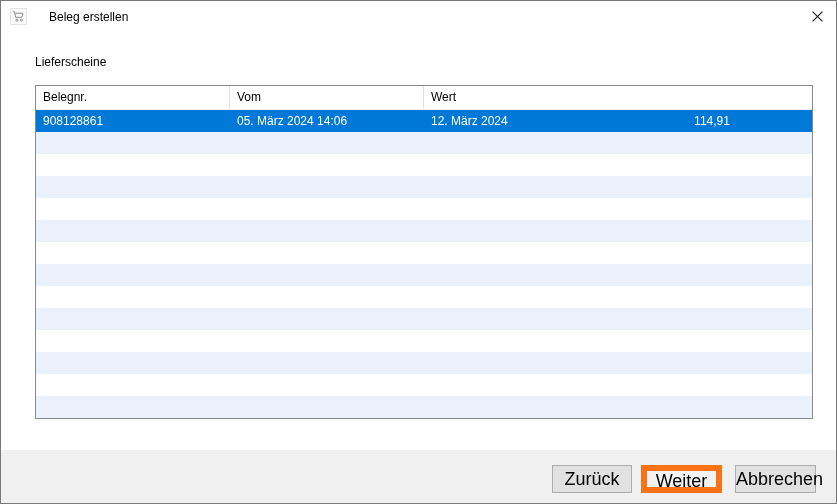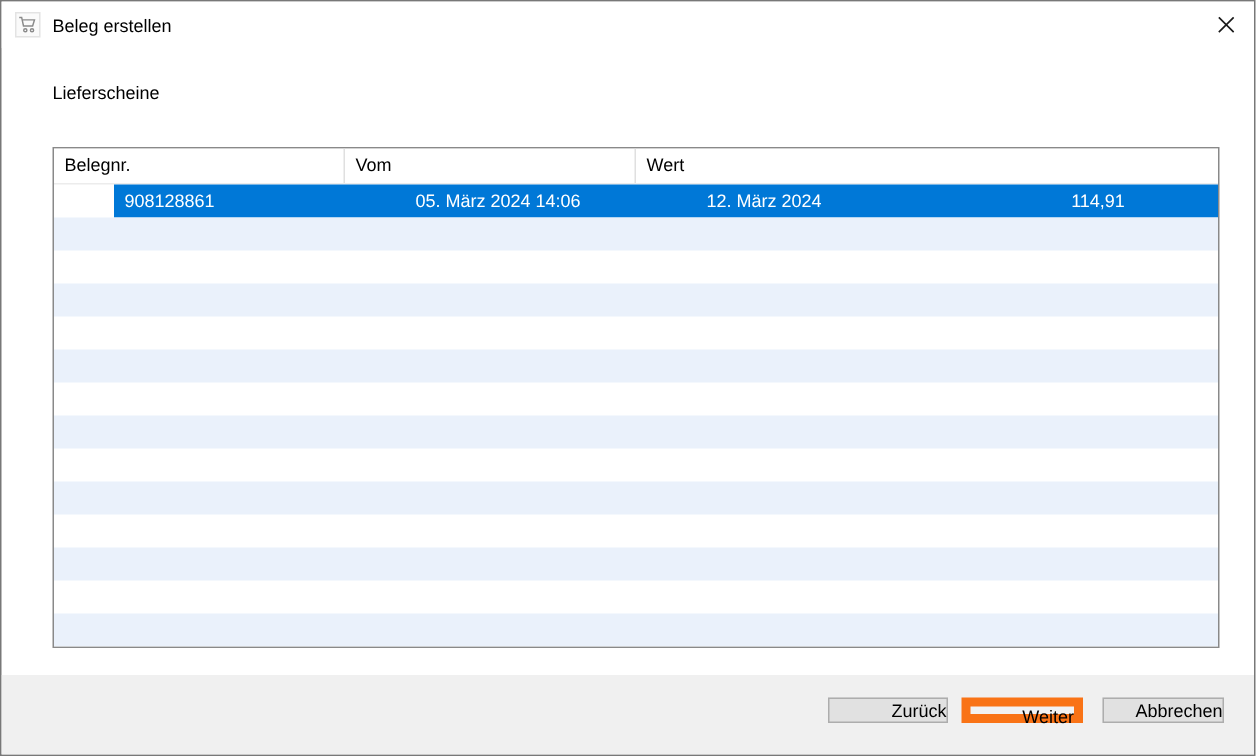--- a/index.html
+++ b/index.html
@@ -20,20 +20,21 @@
   }
   
   .titlebar {
     position: absolute;
     top: 0; left: 0; right: 0;
     height: 31px;
     display: flex;
     align-items: center;
     padding-left: 9px;
     background: #ffffff;
+    gap: 14px;
   }
   .app-icon {
     width: 17px; height: 17px;
     display: inline-flex;
     align-items: center;
     justify-content: center;
     border: 1px solid #e3e3e3;
     background: #fafafa;
     margin-right: 8px;
   }
@@ -51,21 +52,21 @@
   }
   
   .section-label {
     position: absolute;
     left: 34px; top: 54px;
     font-size: 12px;
   }
   
   .table {
     position: absolute;
-    left: 34px; top: 97px;
+    left: 34px; top: 84px;
     width: 778px; height: 334px;
     border: 1px solid #898989;
     background: #fff;
     overflow: hidden;
   }
   .thead {
     display: flex;
     height: 24px;
     line-height: 23px;
     background: #ffffff;
@@ -79,44 +80,44 @@
   }
   .th:last-child { border-right: none; }
   .col1, .col2, .col3 { width: 194px; flex: 0 0 194px; }
   .col4 { flex: 1 1 auto; }
   .row, .row-stripe {
     display: flex;
     height: 22px;
     line-height: 22px;
   }
   .row-stripe:nth-child(even) { background: #eaf1fb; }
-  .row.selected { background: #0078d7; color: #ffffff; margin-left: 40px; }
+  .row.selected { background: #0078d7; color: #ffffff; }
   .td {
     padding-left: 7px;
     overflow: hidden;
     white-space: nowrap;
   }
   .td.num { text-align: center; padding-right: 6px; padding-left: 0; }
   
   .footer {
     position: absolute;
     left: 0; right: 0; bottom: 0;
     height: 53px;
     background: #f0f0f0;
   }
   .btn {
     position: absolute;
     top: 15px;
-    height: 17px;
+    height: 28px;
     background: #e1e1e1;
     border: 1px solid #adadad;
     font-family: "Liberation Sans", "DejaVu Sans", sans-serif;
-    font-size: 12px;
+    font-size: 18px;
     color: #000;
-    text-align: right;
+    text-align: center;
     cursor: default;
   }
   .btn-back { left: 551px; width: 80px; }
   .btn-next {
     left: 640px; width: 81px;
     border: 6px solid #f97316;
     background: #f2f2f2;
   }
   .btn-cancel { left: 734px; width: 81px; }
 </style>

